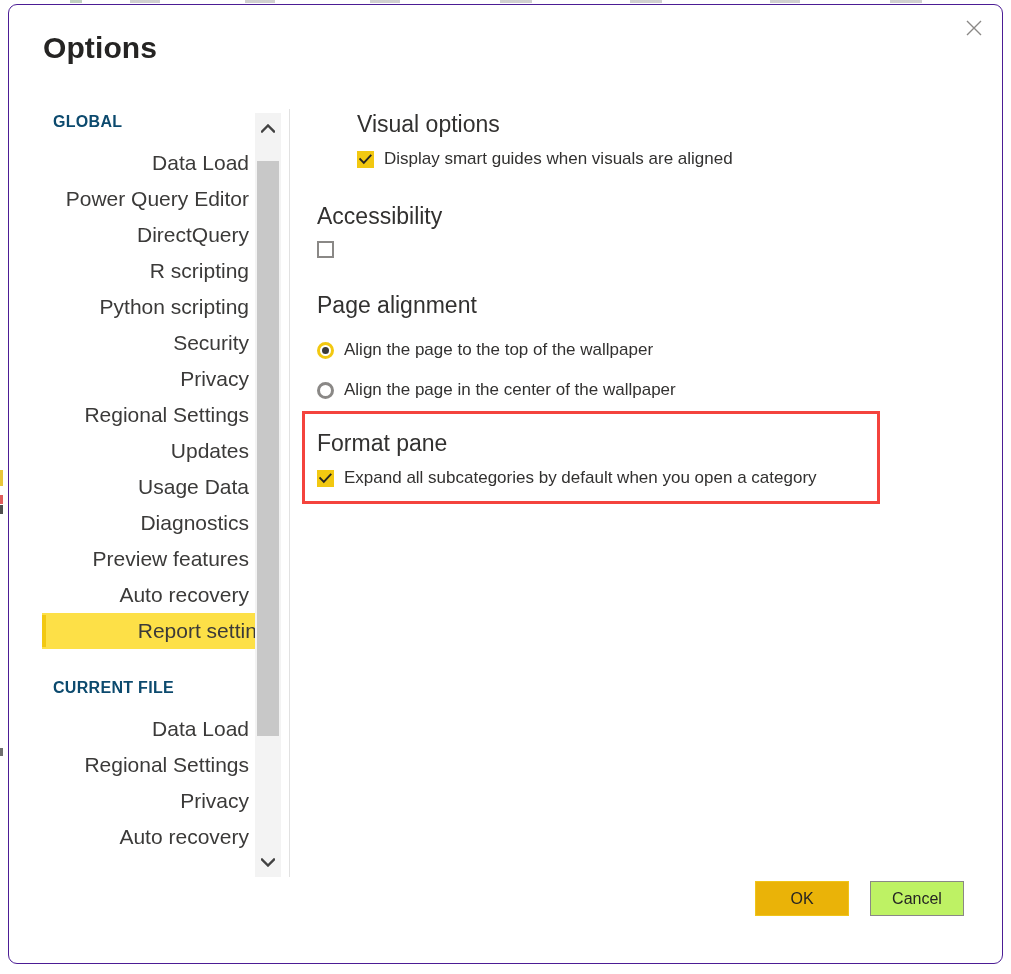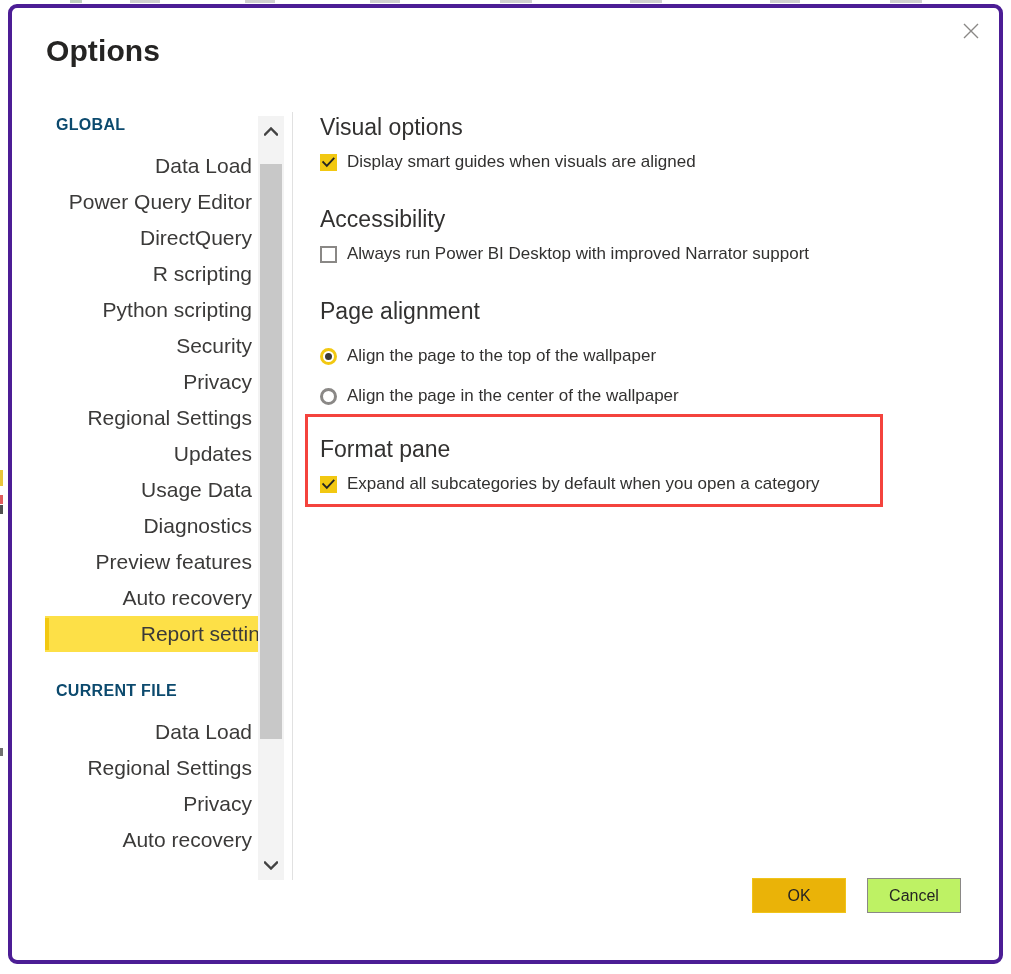--- a/index.html
+++ b/index.html
@@ -38,21 +38,21 @@
   .bg-left-4 { left: 0; top: 748px;  width: 3px; height: 8px;  background: #6f6f6f; }
 
   
   .dialog {
     position: absolute;
     left: 8px;
     top: 4px;
     width: 995px;
     height: 960px;
     background: #ffffff;
-    border: 4px solid #4c1d95;
+    border: 1px solid #4c1d95;
     border-radius: 9px;
     box-sizing: border-box;
   }
 
   .close-btn {
     position: absolute;
     right: 6px;
     top: 4px;
     width: 44px;
     height: 38px;
@@ -236,21 +236,21 @@
     height: 7px;
     border-radius: 50%;
     background: #3b3a39;
   }
   .radio.unselected {
     border: 3px solid #8a8886;
     background: #ffffff;
   }
 
   
-  .group.visual      { margin-top: 0; }
+  .group.visual      { margin-top: 0; margin-left: 40px; }
   .group.access      { margin-top: 32px; }
   .group.pagealign   { margin-top: 32px; }
   .group.formatpane  { margin-top: 28px; }
 
   .pagealign .option-row { margin-top: 20px; }
   .pagealign .option-row:first-of-type { margin-top: 10px; }
 
   
   .annotation-box {
     position: absolute;
@@ -369,21 +369,20 @@
           </span>
           <span class="option-label">Display smart guides when visuals are aligned</span>
         </div>
       </div>
       <div class="group access">
         <div class="group-heading">Accessibility</div>
         <div class="option-row">
           <span class="checkbox unchecked">
             <span class="inner"></span>
           </span>
-          <span class="option-label">Always run Power BI Desktop with improved Narrator support</span>
         </div>
       </div>
       <div class="group pagealign">
         <div class="group-heading">Page alignment</div>
         <div class="option-row">
           <span class="radio selected">
             <span class="dot"></span>
           </span>
           <span class="option-label">Align the page to the top of the wallpaper</span>
         </div>

